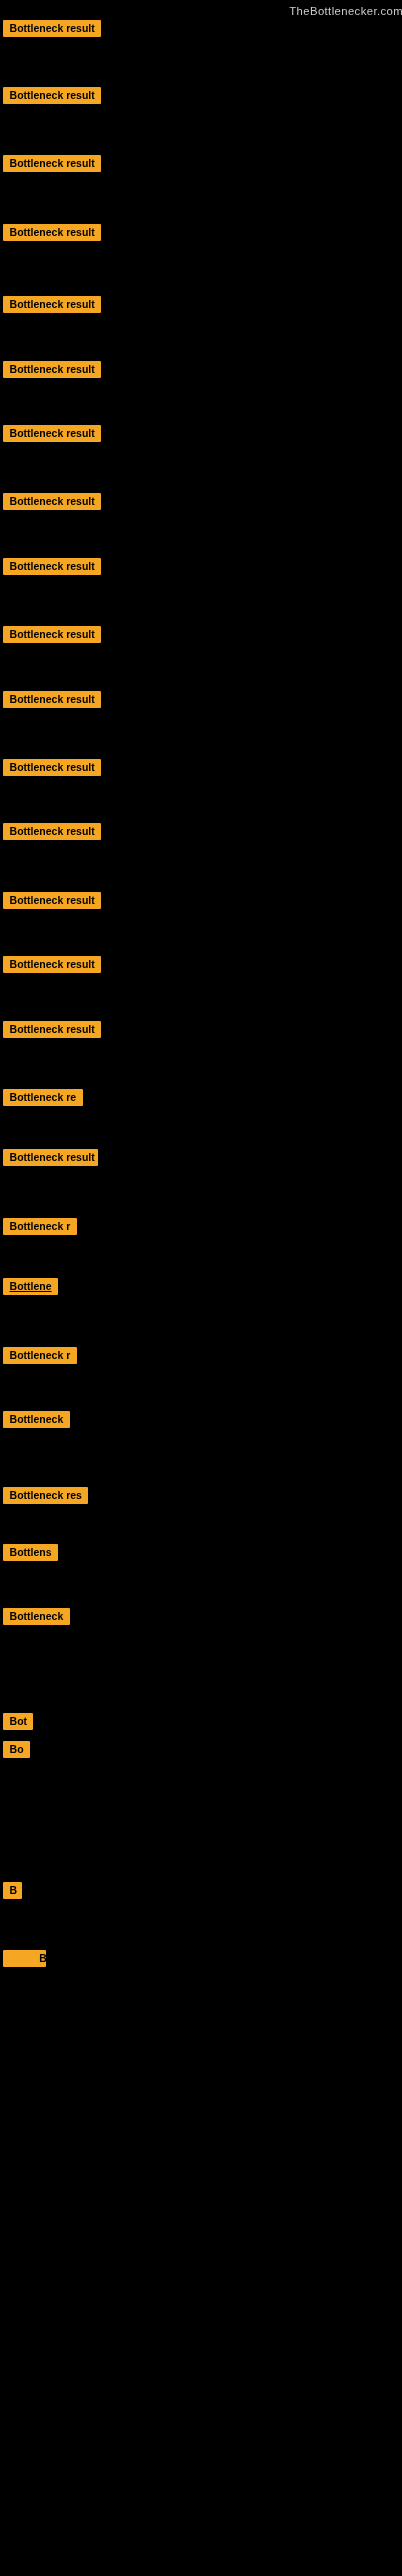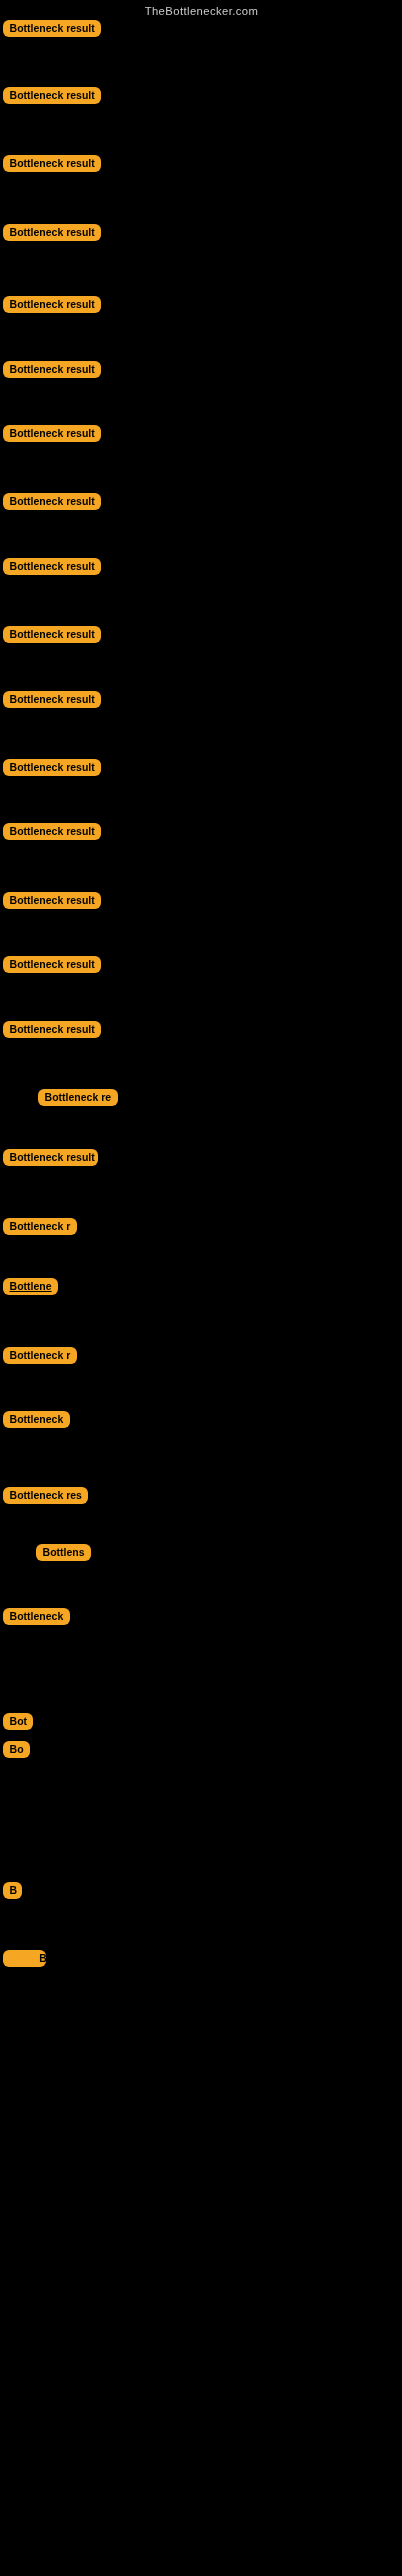--- a/index.html
+++ b/index.html
@@ -10,35 +10,35 @@
 
     body {
       background-color: #000;
       width: 403px;
       min-height: 2576px;
       font-family: Arial, sans-serif;
       position: relative;
     }
 
     .site-title {
-      text-align: center;
+      text-align: right;
       color: #ccc;
       font-size: 11.3px;
       padding: 4.8px 0 3.2px 0;
       letter-spacing: 0.4px;
     }
 
     .bottleneck-label {
       display: inline-block;
       background-color: #f5a623;
       color: #000;
       font-size: 10.5px;
       font-weight: bold;
       padding: 2.4px 6.4px;
-      border-radius: 6px;
+      border-radius: 1px;
       white-space: nowrap;
       overflow: hidden;
     }
   </style>
 </head>
 <body>
 
 <div class="site-title">TheBottlenecker.com</div>
 
 <div style="position: relative; height: 2536px;">
@@ -51,27 +51,27 @@
     <div style="position: absolute; top: 405px; left: 3.2px;"><span class="bottleneck-label" style="max-width: 127px;">Bottleneck result</span></div>
     <div style="position: absolute; top: 473px; left: 3.2px;"><span class="bottleneck-label" style="max-width: 125px;">Bottleneck result</span></div>
     <div style="position: absolute; top: 538px; left: 3.2px;"><span class="bottleneck-label" style="max-width: 125px;">Bottleneck result</span></div>
     <div style="position: absolute; top: 606px; left: 3.2px;"><span class="bottleneck-label" style="max-width: 121px;">Bottleneck result</span></div>
     <div style="position: absolute; top: 671px; left: 3.2px;"><span class="bottleneck-label" style="max-width: 121px;">Bottleneck result</span></div>
     <div style="position: absolute; top: 739px; left: 3.2px;"><span class="bottleneck-label" style="max-width: 117px;">Bottleneck result</span></div>
     <div style="position: absolute; top: 803px; left: 3.2px;"><span class="bottleneck-label" style="max-width: 113px;">Bottleneck result</span></div>
     <div style="position: absolute; top: 872px; left: 3.2px;"><span class="bottleneck-label" style="max-width: 109px;">Bottleneck result</span></div>
     <div style="position: absolute; top: 936px; left: 3.2px;"><span class="bottleneck-label" style="max-width: 105px;">Bottleneck result</span></div>
     <div style="position: absolute; top: 1001px; left: 3.2px;"><span class="bottleneck-label" style="max-width: 101px;">Bottleneck result</span></div>
-    <div style="position: absolute; top: 1069px; left: 3.2px;"><span class="bottleneck-label" style="max-width: 85px; margin-left: 35px;">Bottleneck re</span></div>
+    <div style="position: absolute; top: 1069px; left: 3.2px;"><span class="bottleneck-label" style="max-width: 85px;">Bottleneck re</span></div>
     <div style="position: absolute; top: 1129px; left: 3.2px;"><span class="bottleneck-label" style="max-width: 95px;">Bottleneck result</span></div>
     <div style="position: absolute; top: 1198px; left: 3.2px;"><span class="bottleneck-label" style="max-width: 79px;">Bottleneck r</span></div>
     <div style="position: absolute; top: 1258px; left: 3.2px;"><span class="bottleneck-label" style="max-width: 66px; text-decoration: underline;">Bottlene</span></div>
     <div style="position: absolute; top: 1327px; left: 3.2px;"><span class="bottleneck-label" style="max-width: 76px;">Bottleneck r</span></div>
     <div style="position: absolute; top: 1391px; left: 3.2px;"><span class="bottleneck-label" style="max-width: 71px;">Bottleneck</span></div>
     <div style="position: absolute; top: 1459px; left: 3.2px;"><span class="bottleneck-label" style="max-width: 85px; margin-top: 8px;">Bottleneck res</span></div>
-    <div style="position: absolute; top: 1524px; left: 3.2px;"><span class="bottleneck-label" style="max-width: 60px; margin-left: 33px;">Bottlens</span></div>
+    <div style="position: absolute; top: 1524px; left: 3.2px;"><span class="bottleneck-label" style="max-width: 60px;">Bottlens</span></div>
     <div style="position: absolute; top: 1588px; left: 3.2px;"><span class="bottleneck-label" style="max-width: 68px;">Bottleneck</span></div>
     <div style="position: absolute; top: 1657px; left: 3.2px;"><span class="bottleneck-label" style="max-width: 39px; margin-top: 36px;">Bot</span></div>
     <div style="position: absolute; top: 1721px; left: 3.2px;"><span class="bottleneck-label" style="max-width: 31px;">Bo</span></div>
     <div style="position: absolute; top: 1862px; left: 3.2px;"><span class="bottleneck-label" style="max-width: 19.3px;">B</span></div>
     <div style="position: absolute; top: 1930px; left: 3.2px;"><span class="bottleneck-label" style="max-width: 42px; padding-left: 36px;">Bottl</span></div>
   </div>
 
 
 </body></html>

